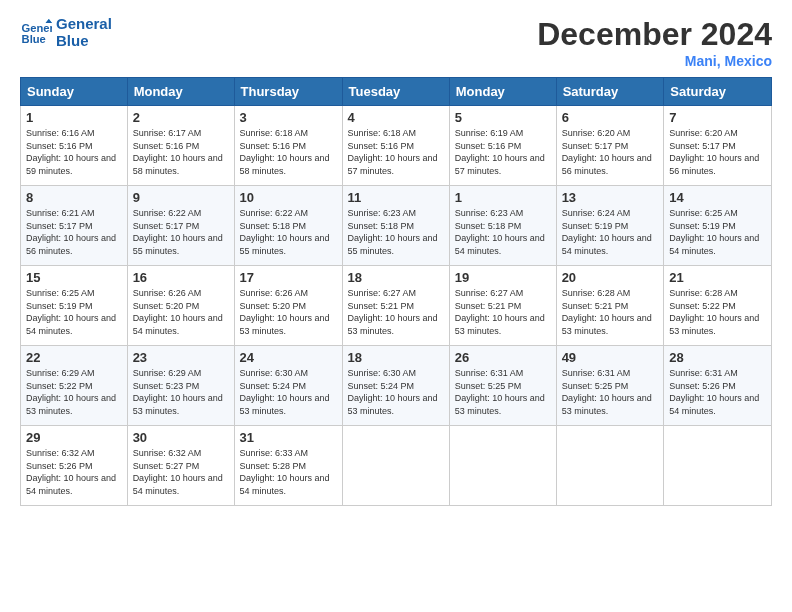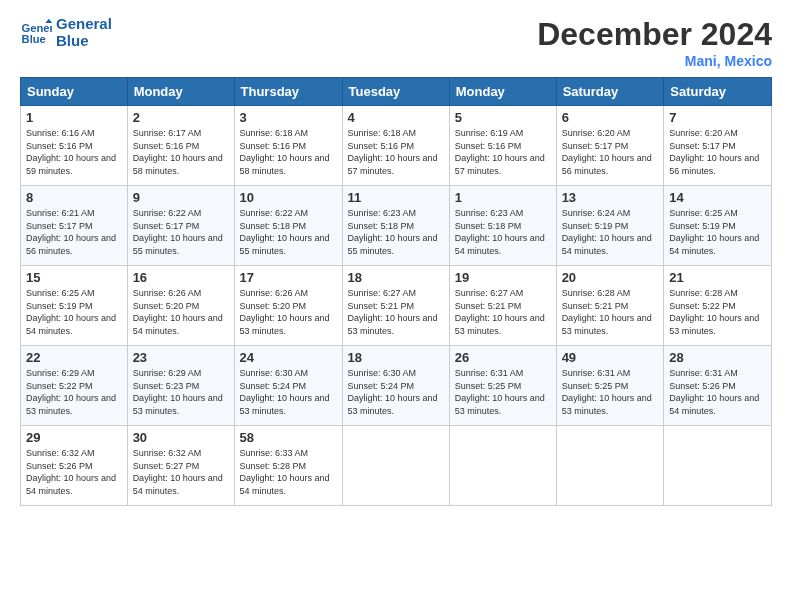--- a/index.html
+++ b/index.html
@@ -246,21 +246,21 @@
         <tr>
           <td>
         <span class="day-number">29</span>
         <span class="day-detail">Sunrise: 6:32 AM<br>Sunset: 5:26 PM<br>Daylight: 10 hours and 54 minutes.</span>
       </td>
           <td>
         <span class="day-number">30</span>
         <span class="day-detail">Sunrise: 6:32 AM<br>Sunset: 5:27 PM<br>Daylight: 10 hours and 54 minutes.</span>
       </td>
           <td>
-        <span class="day-number">58</span>
+        <span class="day-number">31</span>
         <span class="day-detail">Sunrise: 6:33 AM<br>Sunset: 5:28 PM<br>Daylight: 10 hours and 54 minutes.</span>
       </td>
           <td class="empty-cell"></td>
           <td class="empty-cell"></td>
           <td class="empty-cell"></td>
           <td class="empty-cell"></td>
         </tr>
       </tbody>
   </table>
 </div>

